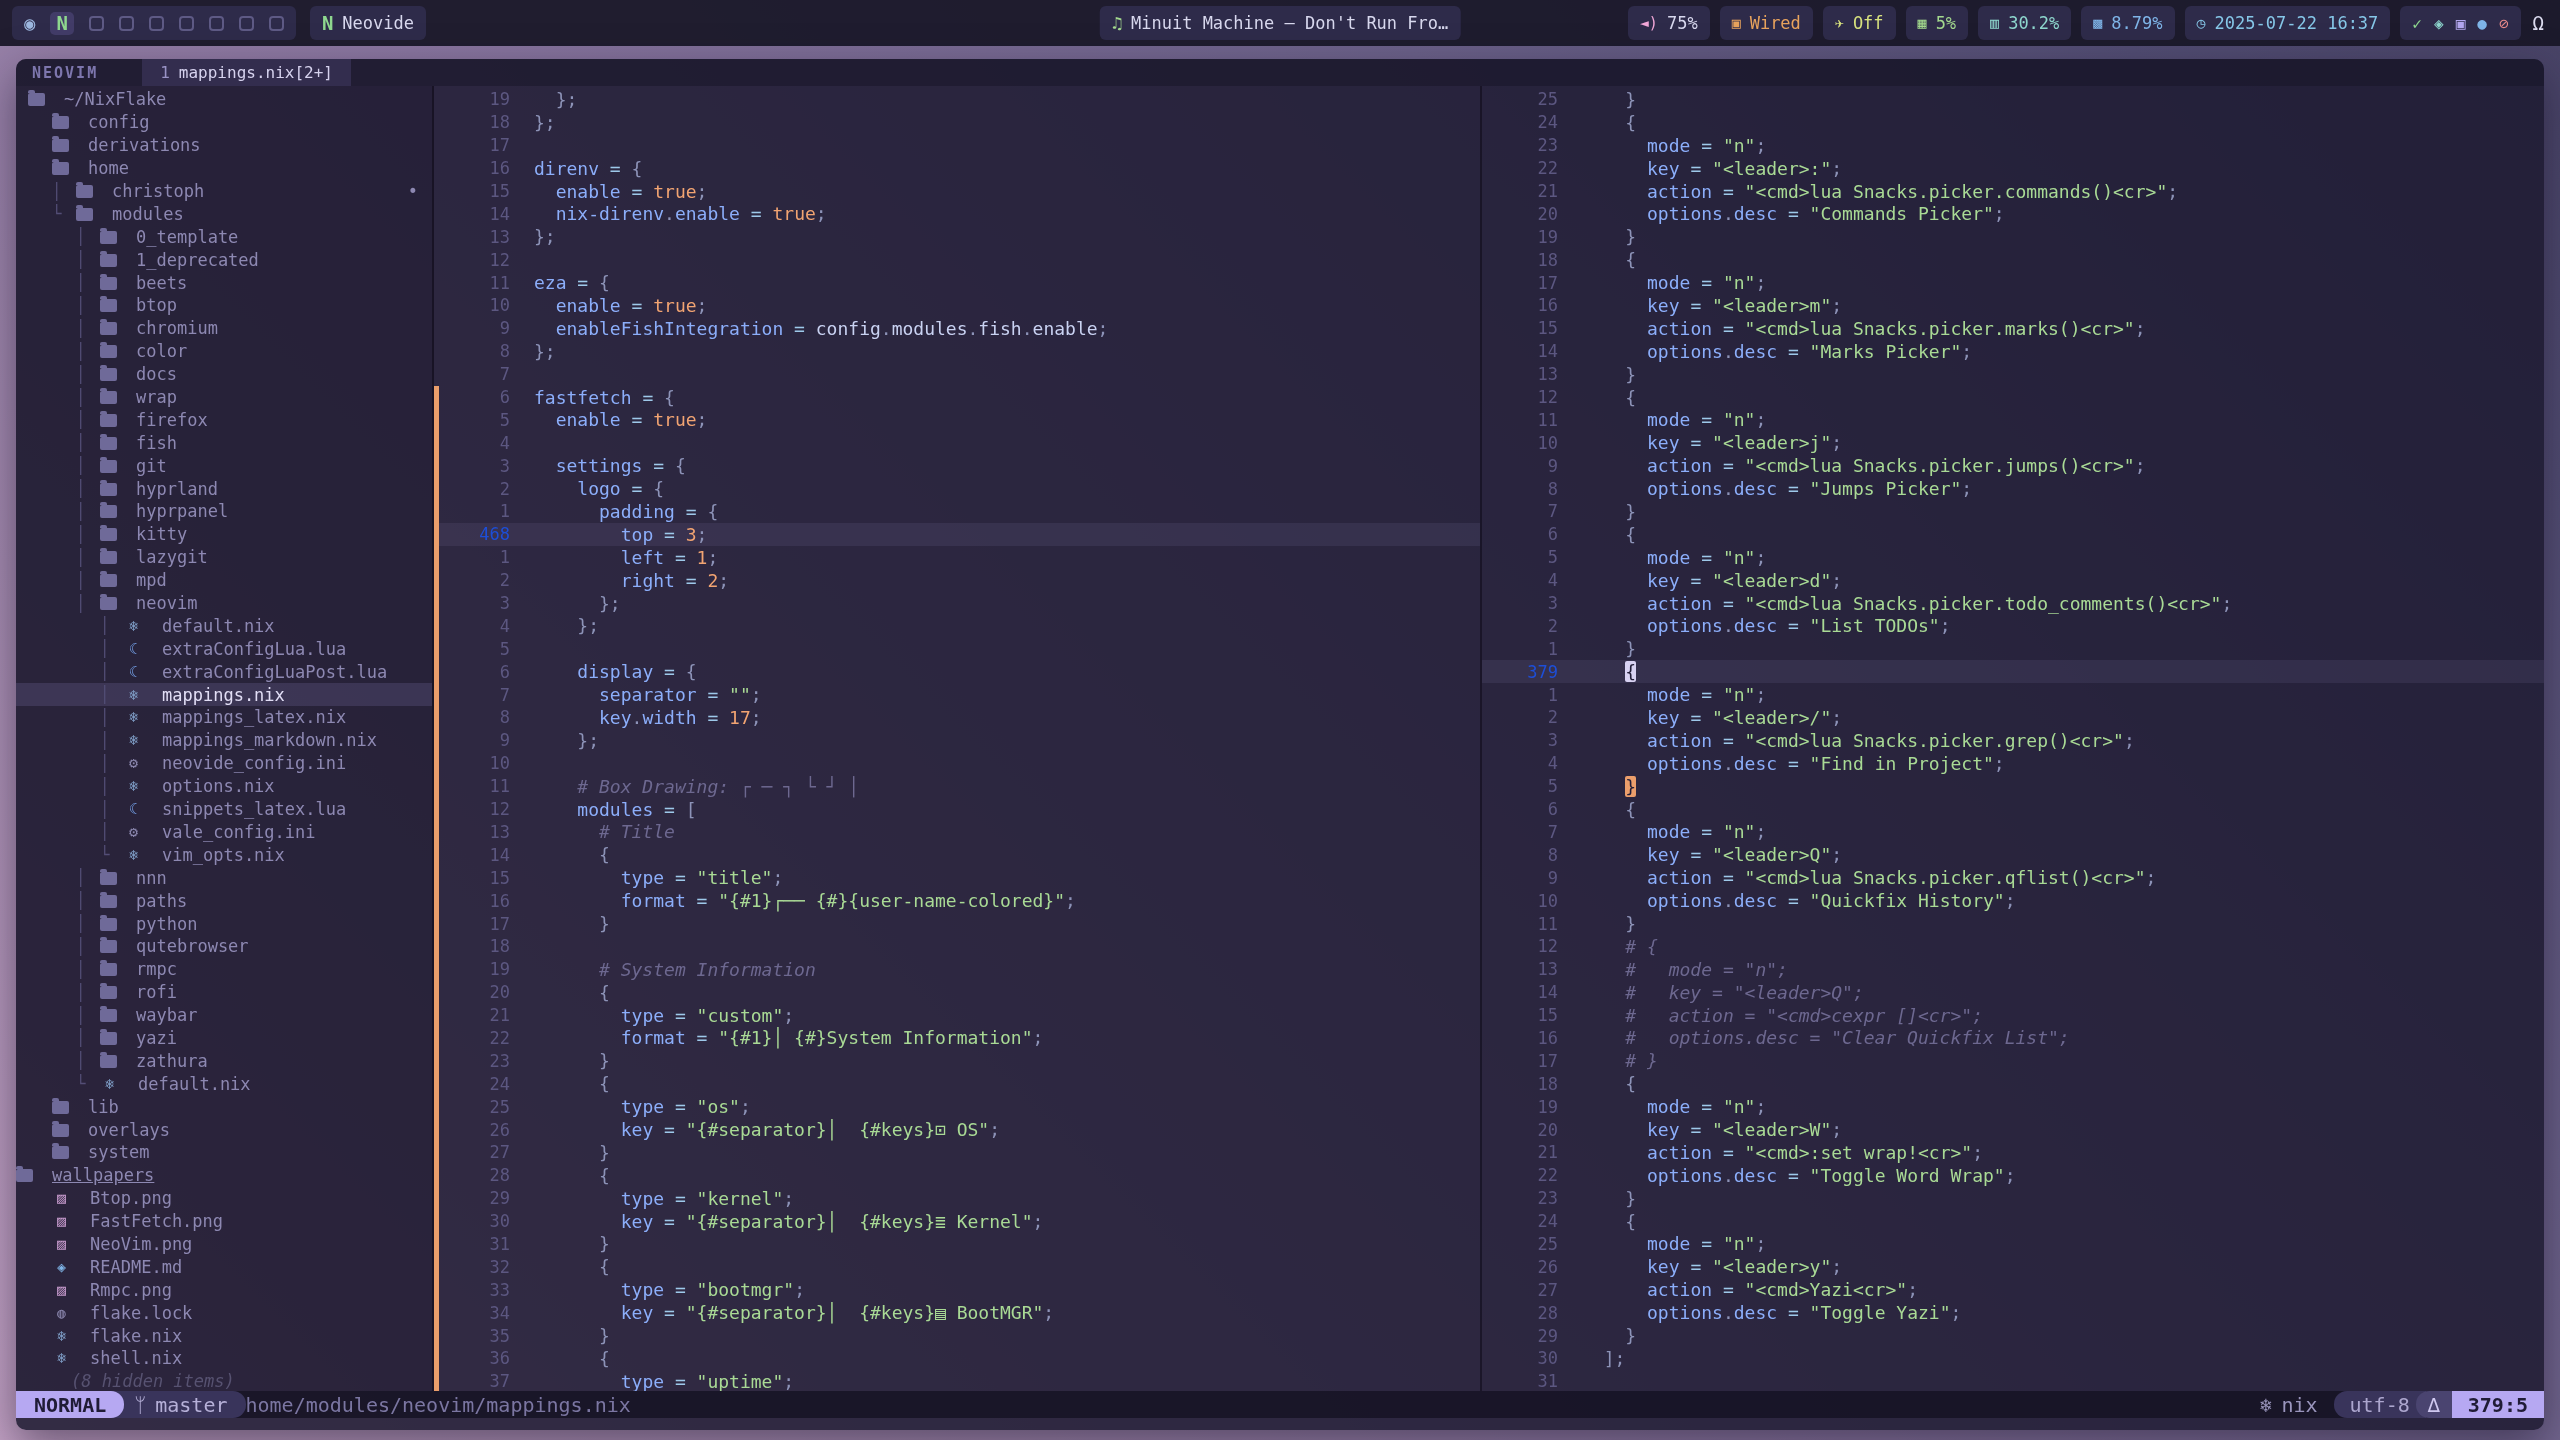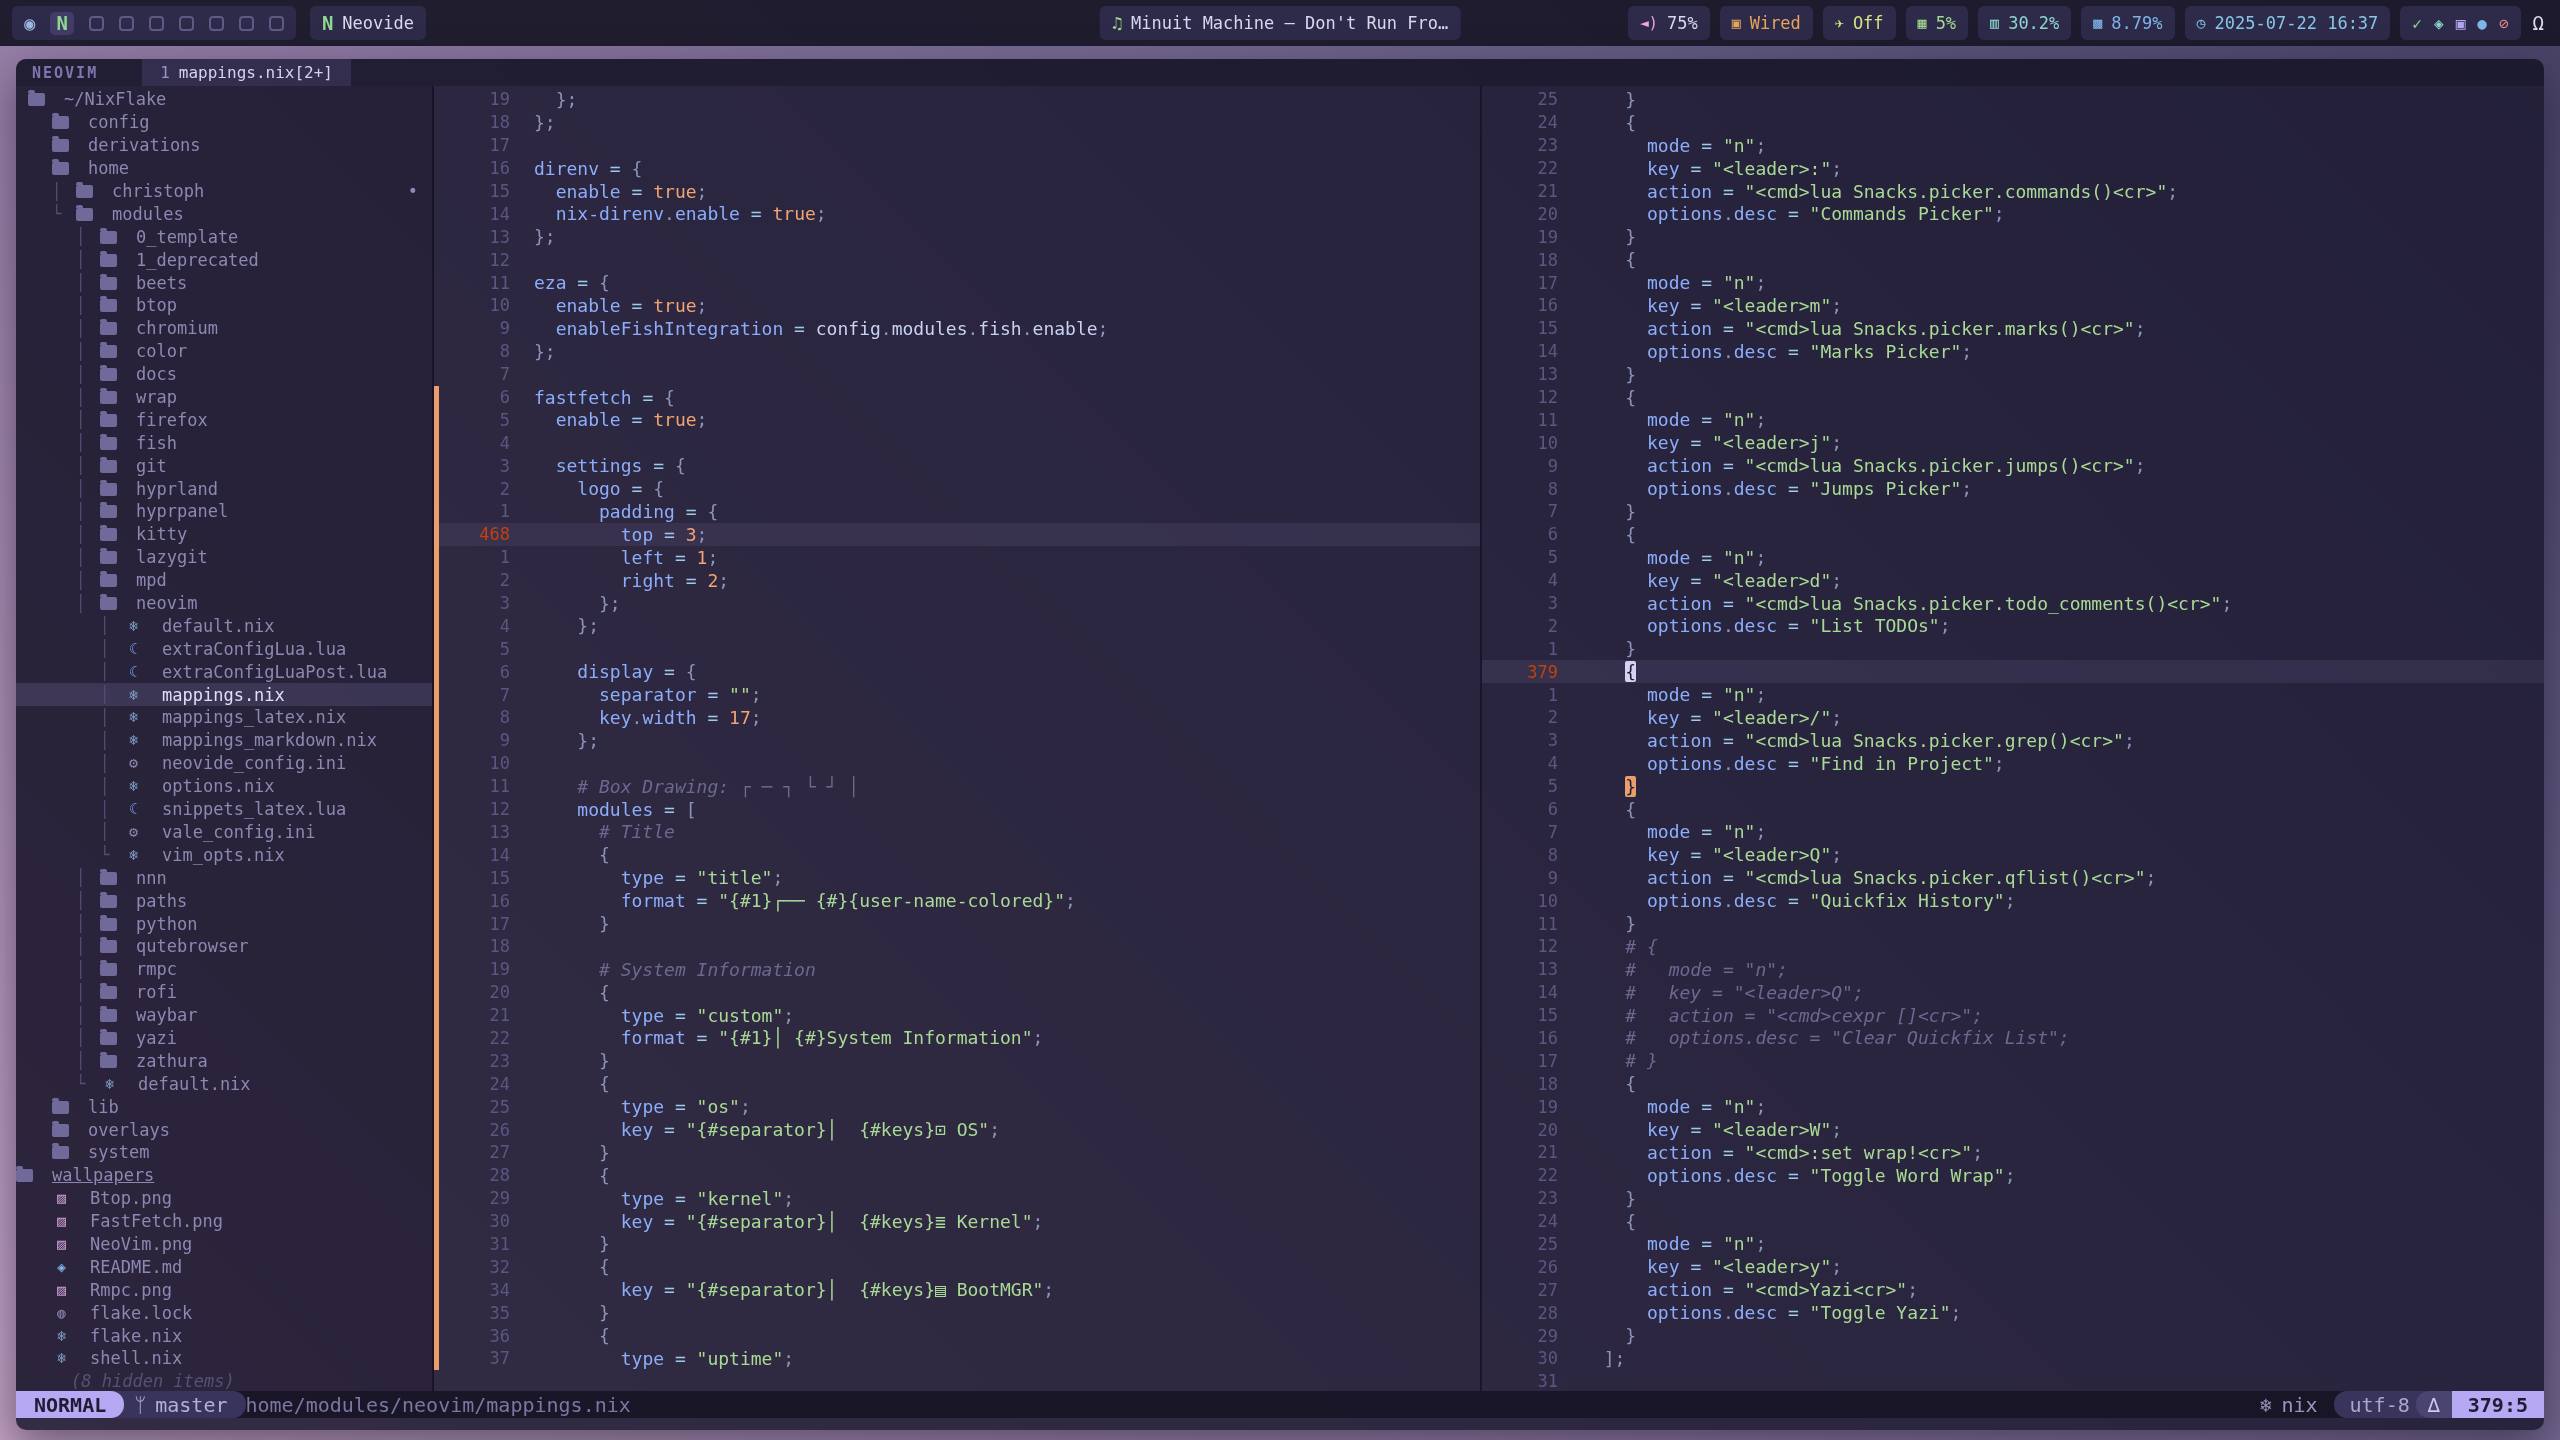--- a/index.html
+++ b/index.html
@@ -51,21 +51,21 @@
   .tree-label{margin-left:19px;white-space:pre;}
   .mod-dot{margin-left:auto;margin-right:14px;color:#8d88b2;}
 
   
   .pane{flex:0 0 1046px;overflow:hidden;padding-top:2px;}
   .pane.right{flex:1;border-left:2px solid rgba(12,10,22,0.55);}
   .line{height:22.9px;display:flex;align-items:center;white-space:pre;font-size:18px;position:relative;}
   .line.cur{background:rgba(200,190,250,0.08);}
   .line.sign::before{content:"";position:absolute;left:0;top:0;bottom:0;width:5px;background:#eb9e6b;}
   .lnum{flex:0 0 100px;text-align:right;padding-right:24px;box-sizing:border-box;color:#5c5781;font-size:17px;}
-  .lnum.curnum{color:#c2410c;}
+  .lnum.curnum{color:#1d4ed8;}
   .code{white-space:pre;}
   .tk-i{color:#8caefa}
   .tk-o{color:#9ec9ea}
   .tk-p{color:#8d93b8}
   .tk-s{color:#a9da95}
   .tk-n{color:#f2a472}
   .tk-b{color:#f2a472}
   .tk-c{color:#6d6890;font-style:italic}
   .tk-f{color:#c9d2f2}
   .tk-C{background:#d8d2f2;color:#221e38;border-radius:2px}
@@ -476,20 +476,21 @@
         <div class="line sign"><span class="lnum">23</span><span class="code"><span class="tk-p">      }</span></span></div>
         <div class="line sign"><span class="lnum">24</span><span class="code"><span class="tk-p">      {</span></span></div>
         <div class="line sign"><span class="lnum">25</span><span class="code"><span class="tk-p">        </span><span class="tk-i">type</span><span class="tk-o"> = </span><span class="tk-s">"os"</span><span class="tk-p">;</span></span></div>
         <div class="line sign"><span class="lnum">26</span><span class="code"><span class="tk-p">        </span><span class="tk-i">key</span><span class="tk-o"> = </span><span class="tk-s">"{#separator}│  {#keys}⊡ OS"</span><span class="tk-p">;</span></span></div>
         <div class="line sign"><span class="lnum">27</span><span class="code"><span class="tk-p">      }</span></span></div>
         <div class="line sign"><span class="lnum">28</span><span class="code"><span class="tk-p">      {</span></span></div>
         <div class="line sign"><span class="lnum">29</span><span class="code"><span class="tk-p">        </span><span class="tk-i">type</span><span class="tk-o"> = </span><span class="tk-s">"kernel"</span><span class="tk-p">;</span></span></div>
         <div class="line sign"><span class="lnum">30</span><span class="code"><span class="tk-p">        </span><span class="tk-i">key</span><span class="tk-o"> = </span><span class="tk-s">"{#separator}│  {#keys}≣ Kernel"</span><span class="tk-p">;</span></span></div>
         <div class="line sign"><span class="lnum">31</span><span class="code"><span class="tk-p">      }</span></span></div>
         <div class="line sign"><span class="lnum">32</span><span class="code"><span class="tk-p">      {</span></span></div>
+        <div class="line sign"><span class="lnum">33</span><span class="code"><span class="tk-p">        </span><span class="tk-i">type</span><span class="tk-o"> = </span><span class="tk-s">"bootmgr"</span><span class="tk-p">;</span></span></div>
         <div class="line sign"><span class="lnum">34</span><span class="code"><span class="tk-p">        </span><span class="tk-i">key</span><span class="tk-o"> = </span><span class="tk-s">"{#separator}│  {#keys}▤ BootMGR"</span><span class="tk-p">;</span></span></div>
         <div class="line sign"><span class="lnum">35</span><span class="code"><span class="tk-p">      }</span></span></div>
         <div class="line sign"><span class="lnum">36</span><span class="code"><span class="tk-p">      {</span></span></div>
         <div class="line sign"><span class="lnum">37</span><span class="code"><span class="tk-p">        </span><span class="tk-i">type</span><span class="tk-o"> = </span><span class="tk-s">"uptime"</span><span class="tk-p">;</span></span></div>
       </div>
     <div class="pane right" id="paneR">
         <div class="line"><span class="lnum">25</span><span class="code"><span class="tk-p">    }</span></span></div>
         <div class="line"><span class="lnum">24</span><span class="code"><span class="tk-p">    {</span></span></div>
         <div class="line"><span class="lnum">23</span><span class="code"><span class="tk-p">      </span><span class="tk-i">mode</span><span class="tk-o"> = </span><span class="tk-s">"n"</span><span class="tk-p">;</span></span></div>
         <div class="line"><span class="lnum">22</span><span class="code"><span class="tk-p">      </span><span class="tk-i">key</span><span class="tk-o"> = </span><span class="tk-s">"&lt;leader&gt;:"</span><span class="tk-p">;</span></span></div>

